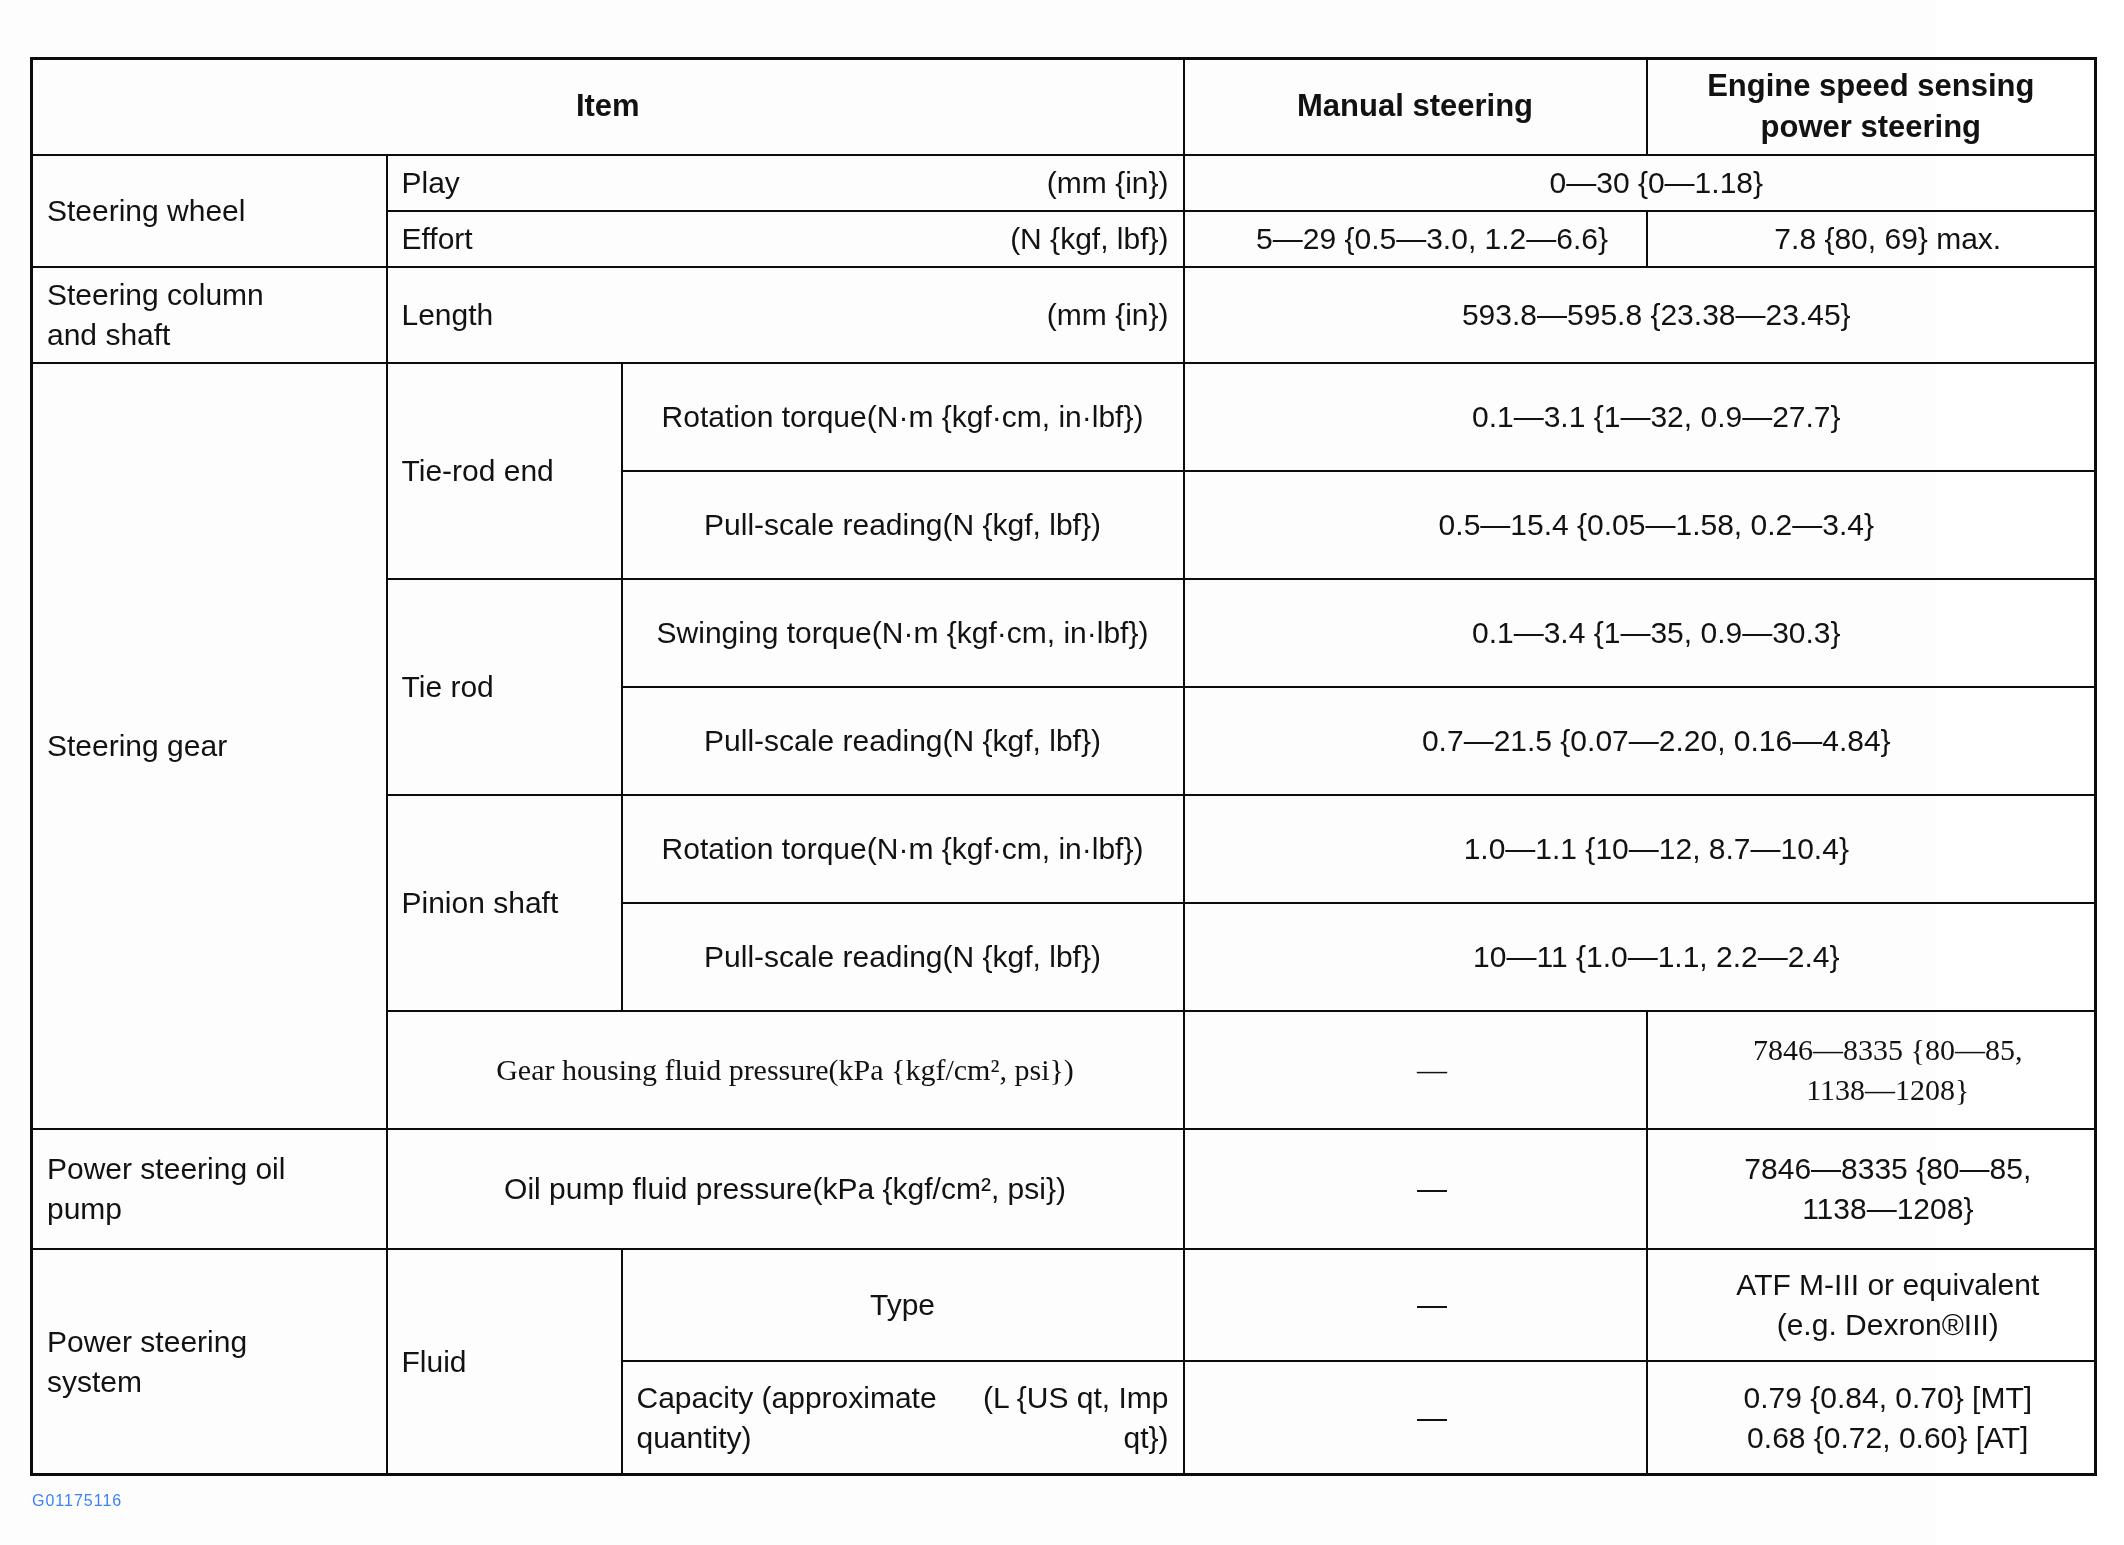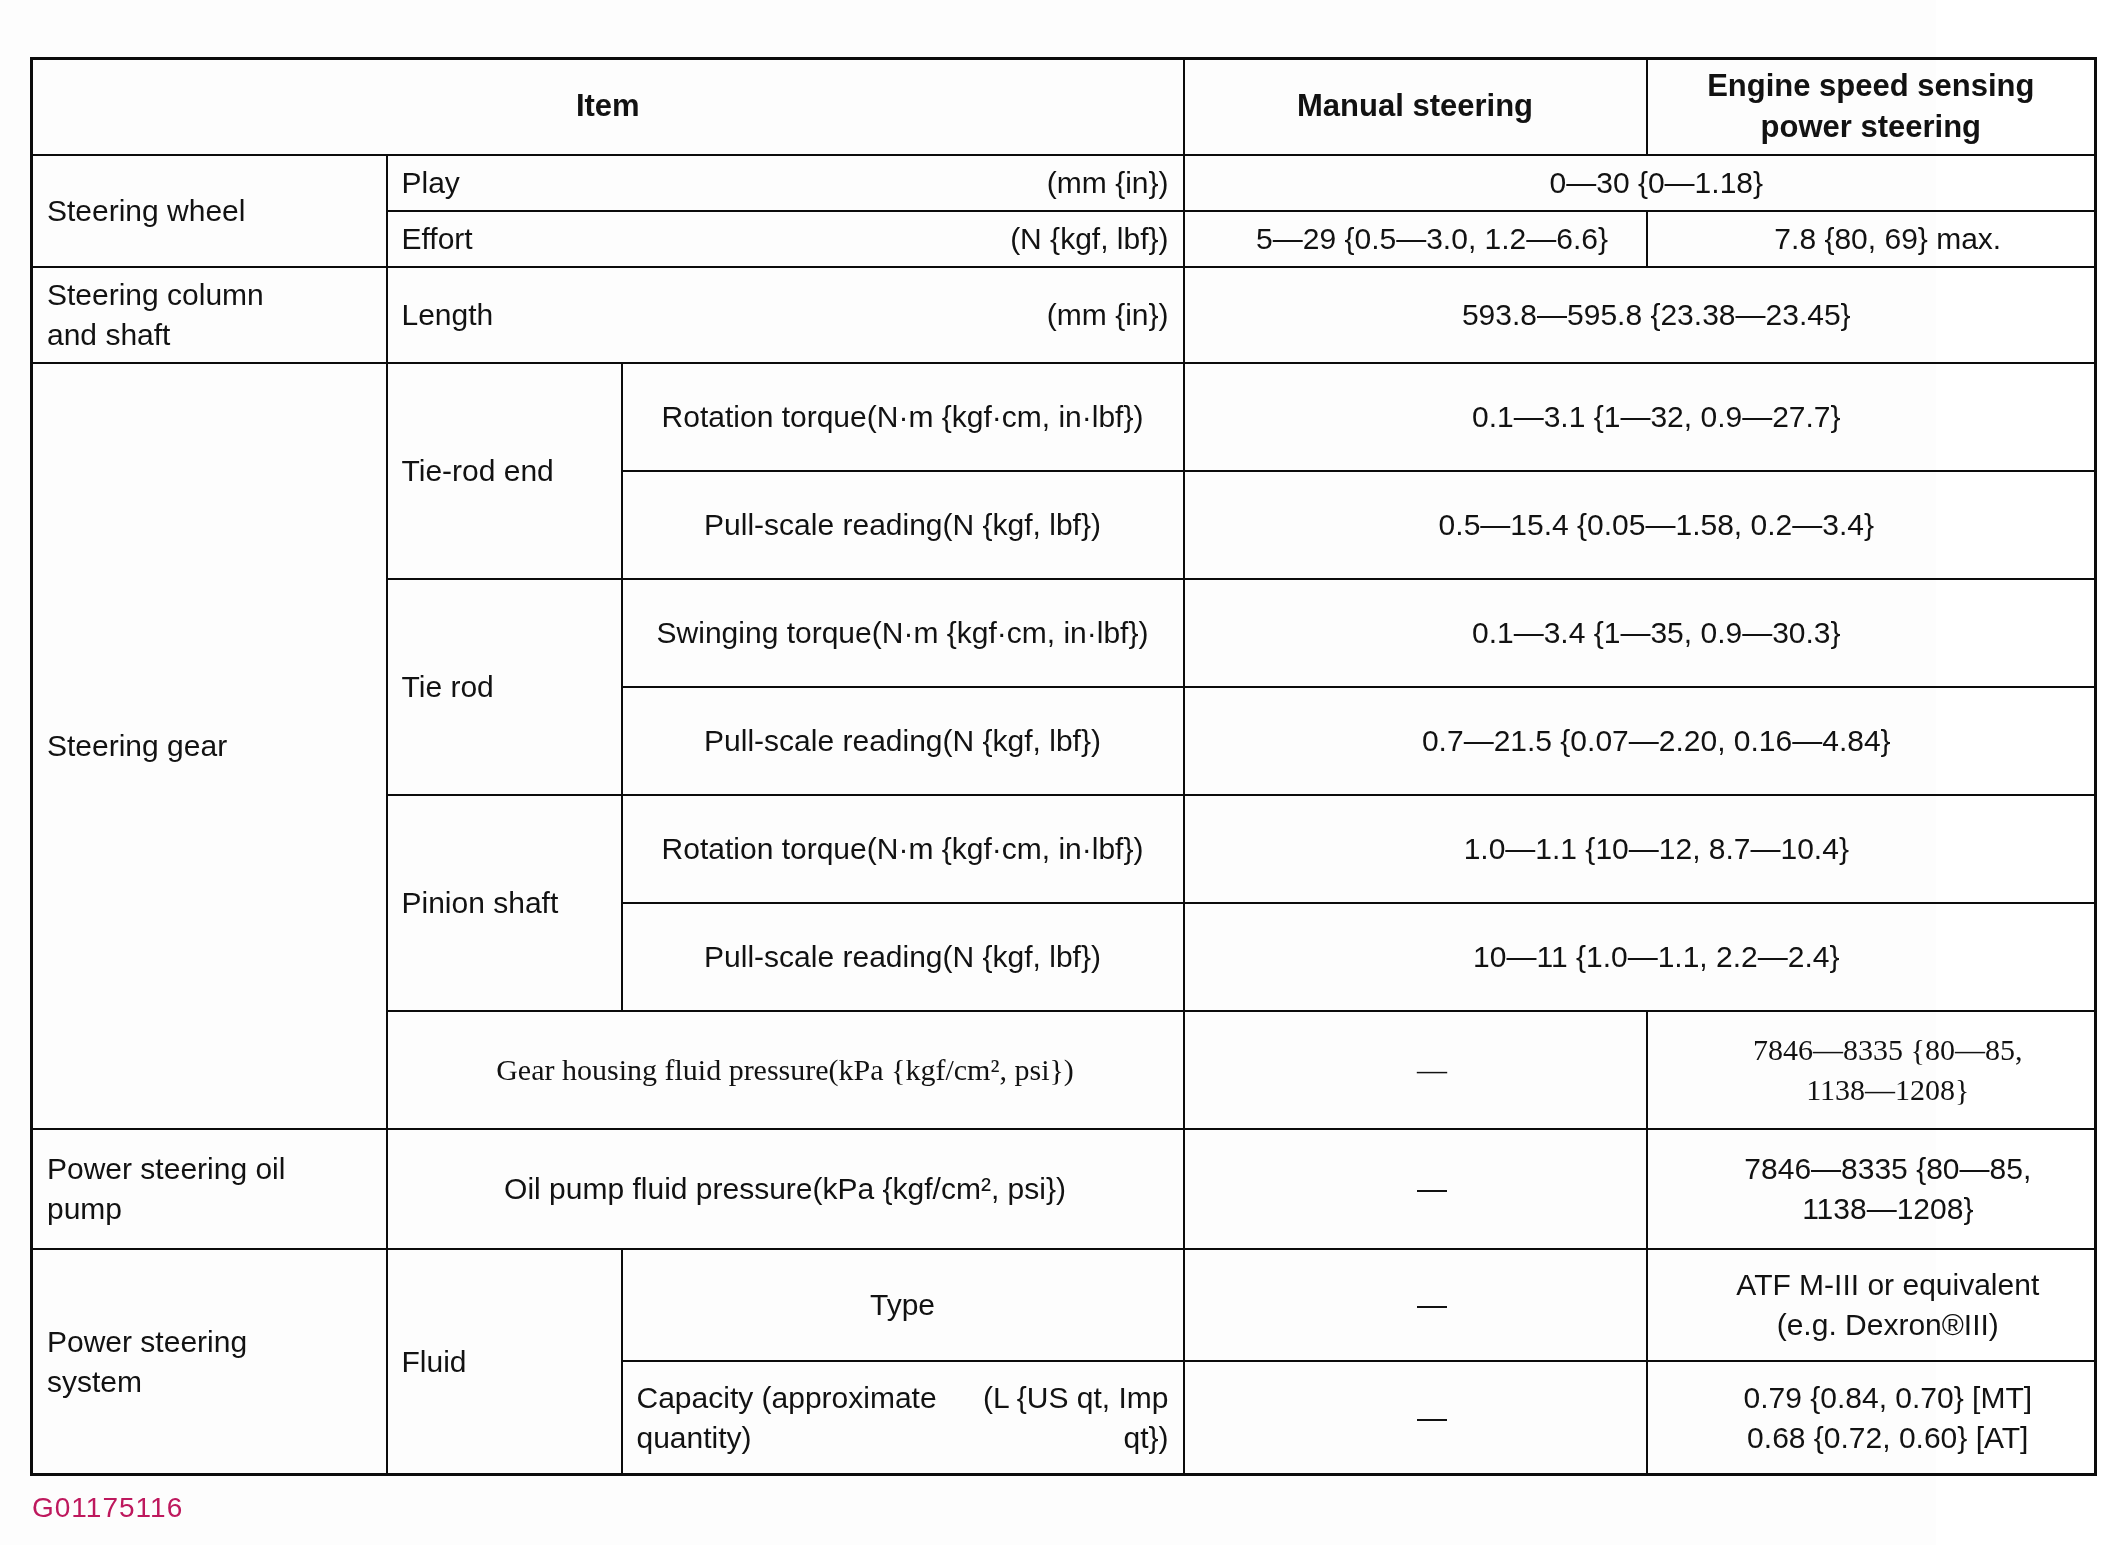--- a/index.html
+++ b/index.html
@@ -35,23 +35,23 @@
   .h92  { height: 92px; }
   .h56  { height: 56px; }
   .h96  { height: 96px; }
   .h108 { height: 108px; }
   .h118 { height: 118px; font-family: Liberation Serif, serif; }
   .h120 { height: 120px; }
   .h112 { height: 112px; }
   .h114 { height: 114px; }
   .footer-code {
     margin: 16px 0 0 2px;
-    font-size: 28px;
+    font-size: 16px;
     letter-spacing: 1px;
-    color: #be185d;
+    color: #3b82f6;
   }
 </style>
 </head>
 <body>
 
 <div class="page">
 
   <table class="spec">
     <colgroup>
       <col style="width:355px">

